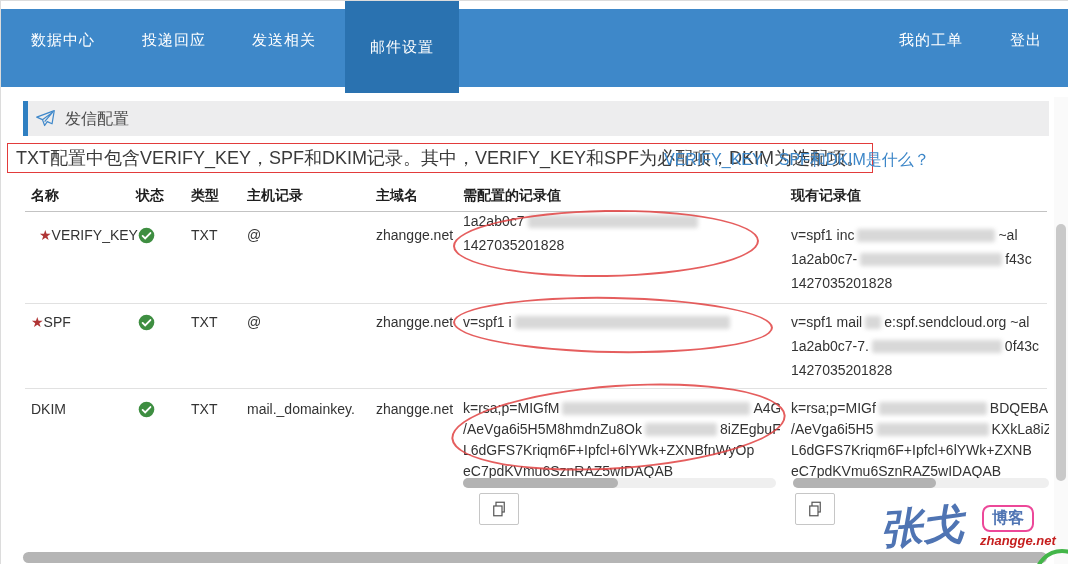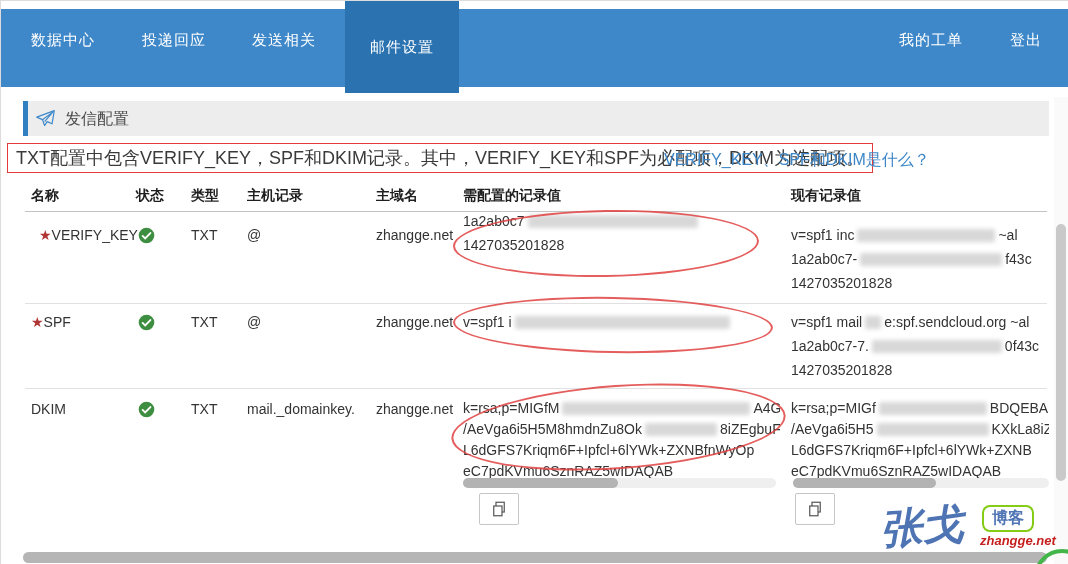--- a/index.html
+++ b/index.html
@@ -47,21 +47,21 @@
   .copy-btn { position:absolute; width:40px; height:32px; background:#fff; border:1px solid #c6c6c6; border-radius:2px; cursor:pointer; display:flex; align-items:center; justify-content:center; }
 
   
   .bottom-scroll-thumb { position:absolute; left:22px; top:551px; width:1024px; height:11px; background:#b5b5b5; border-radius:6px; }
   .v-scroll-track { position:absolute; right:0; top:96px; width:14px; height:468px; background:#fafafa; }
   .v-scroll-thumb { position:absolute; right:2px; top:223px; width:10px; height:257px; background:#c9c9c9; border-radius:5px; }
 
   
   .watermark { position:absolute; right:8px; top:498px; width:180px; height:60px; z-index:6; }
   .wm-name { position:absolute; left:0; top:0; font-size:42px; font-weight:bold; font-style:italic; color:#4f74b3; transform:rotate(-4deg); font-family:"DejaVu Serif",serif; }
-  .wm-badge { position:absolute; left:102px; top:6px; border:2px solid #84cc16; border-radius:8px; padding:1px 8px; color:#4f74b3; font-size:16px; font-weight:bold; background:#fff; }
+  .wm-badge { position:absolute; left:102px; top:6px; border:2px solid #ec4899; border-radius:8px; padding:1px 8px; color:#4f74b3; font-size:16px; font-weight:bold; background:#fff; }
   .wm-site { position:absolute; left:100px; top:34px; color:#c61f1f; font-size:13px; font-weight:bold; font-style:italic; }
   .wm-circle { position:absolute; right:-30px; bottom:-46px; width:56px; height:56px; border:4px solid #43b649; border-radius:50%; }
 </style>
 </head>
 <body>
 
 <div class="page">
 
   <div class="navbar"></div>
   <div class="nav-item" style="left:30px;">数据中心</div>

